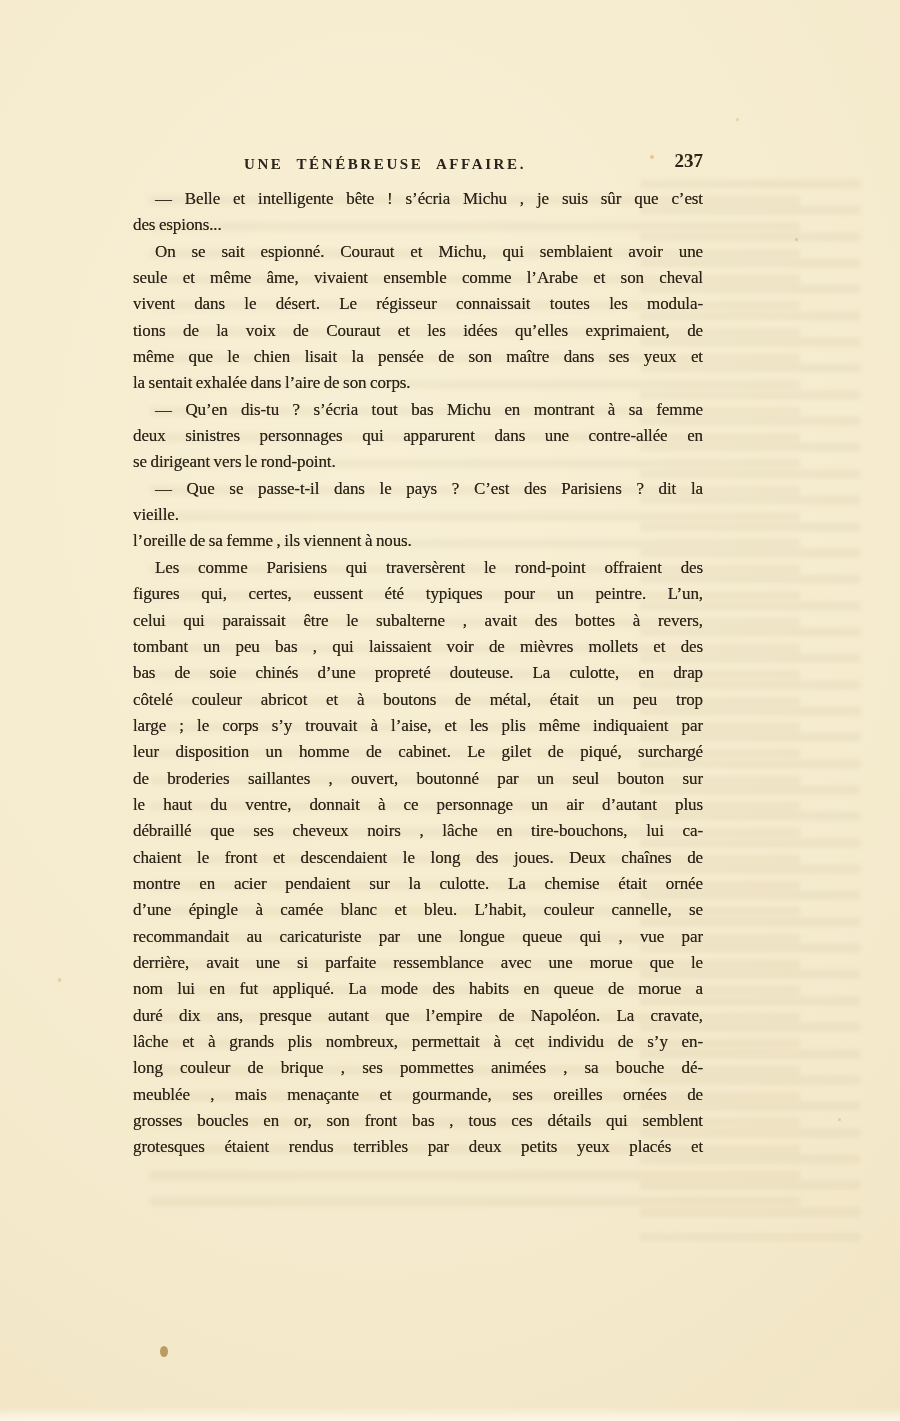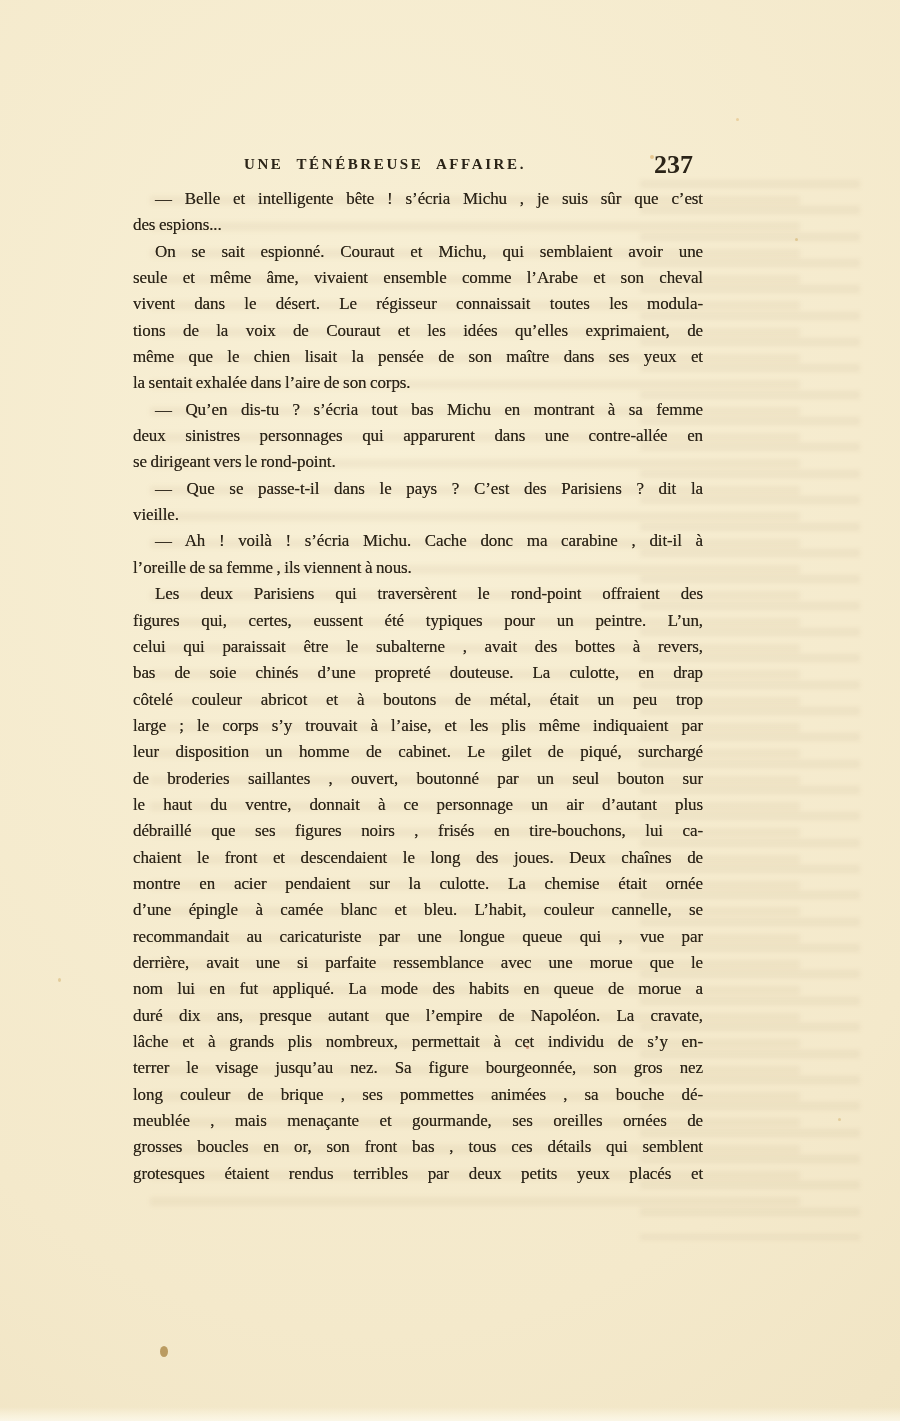--- a/index.html
+++ b/index.html
@@ -41,22 +41,22 @@
     position:absolute;left:133px;top:152px;width:570px;height:30px;
   }
   .header-title{
     position:absolute;left:4px;right:70px;top:4px;
     text-align:center;
     font-size:15px;font-weight:bold;
     letter-spacing:2.6px;word-spacing:7px;
     color:#2b2418;
   }
   .page-number{
-    position:absolute;right:10px;top:-2px;
-    font-size:26px;font-weight:bold;
+    position:absolute;right:0;top:-2px;
+    font-size:19px;font-weight:bold;
     color:#2b2418;
   }
   .text-block{
     position:absolute;left:133px;top:186px;width:570px;
     color:#2b2418;
     font-size:17px;
     letter-spacing:-0.1px;
     word-spacing:-0.6px;
     text-shadow:0 0 0.35px rgba(43,36,24,.65);
   }
@@ -104,43 +104,42 @@
       <div>
         <div class="line just ind">— Qu’en dis-tu ? s’écria tout bas Michu en montrant à sa femme</div>
         <div class="line just">deux sinistres personnages qui apparurent dans une contre-allée en</div>
         <div class="line">se dirigeant vers le rond-point.</div>
       </div>
       <div>
         <div class="line just ind">— Que se passe-t-il dans le pays ? C’est des Parisiens ? dit la</div>
         <div class="line">vieille.</div>
       </div>
       <div>
-        <div class="line just ind">— Ah ! voilà ! s’écria Michu. Cache donc ma carabine , dit-il à</div>
         <div class="line">l’oreille de sa femme , ils viennent à nous.</div>
       </div>
       <div>
-        <div class="line just ind">Les deux Parisiens qui traversèrent le rond-point offraient des</div>
+        <div class="line just ind">Les comme Parisiens qui traversèrent le rond-point offraient des</div>
         <div class="line just">figures qui, certes, eussent été typiques pour un peintre. L’un,</div>
         <div class="line just">celui qui paraissait être le subalterne , avait des bottes à revers,</div>
+        <div class="line just">tombant un peu bas , qui laissaient voir de mièvres mollets et des</div>
         <div class="line just">bas de soie chinés d’une propreté douteuse. La culotte, en drap</div>
         <div class="line just">côtelé couleur abricot et à boutons de métal, était un peu trop</div>
         <div class="line just">large ; le corps s’y trouvait à l’aise, et les plis même indiquaient par</div>
         <div class="line just">leur disposition un homme de cabinet. Le gilet de piqué, surchargé</div>
         <div class="line just">de broderies saillantes , ouvert, boutonné par un seul bouton sur</div>
         <div class="line just">le haut du ventre, donnait à ce personnage un air d’autant plus</div>
-        <div class="line just">débraillé que ses figures noirs , frisés en tire-bouchons, lui ca-</div>
+        <div class="line just">débraillé que ses cheveux noirs , lâche en tire-bouchons, lui ca-</div>
         <div class="line just">chaient le front et descendaient le long des joues. Deux chaînes de</div>
         <div class="line just">montre en acier pendaient sur la culotte. La chemise était ornée</div>
         <div class="line just">d’une épingle à camée blanc et bleu. L’habit, couleur cannelle, se</div>
         <div class="line just">recommandait au caricaturiste par une longue queue qui , vue par</div>
         <div class="line just">derrière, avait une si parfaite ressemblance avec une morue que le</div>
         <div class="line just">nom lui en fut appliqué. La mode des habits en queue de morue a</div>
         <div class="line just">duré dix ans, presque autant que l’empire de Napoléon. La cravate,</div>
         <div class="line just">lâche et à grands plis nombreux, permettait à cet individu de s’y en-</div>
-        <div class="line just">terrer le visage jusqu’au nez. Sa figure bourgeonnée, son gros nez</div>
         <div class="line just">long couleur de brique , ses pommettes animées , sa bouche dé-</div>
         <div class="line just">meublée , mais menaçante et gourmande, ses oreilles ornées de</div>
         <div class="line just">grosses boucles en or, son front bas , tous ces détails qui semblent</div>
         <div class="line just">grotesques étaient rendus terribles par deux petits yeux placés et</div>
       </div>
     </div>
 
   <div class="speck s1"></div>
   <div class="speck s2"></div>
   <div class="speck s3"></div>

